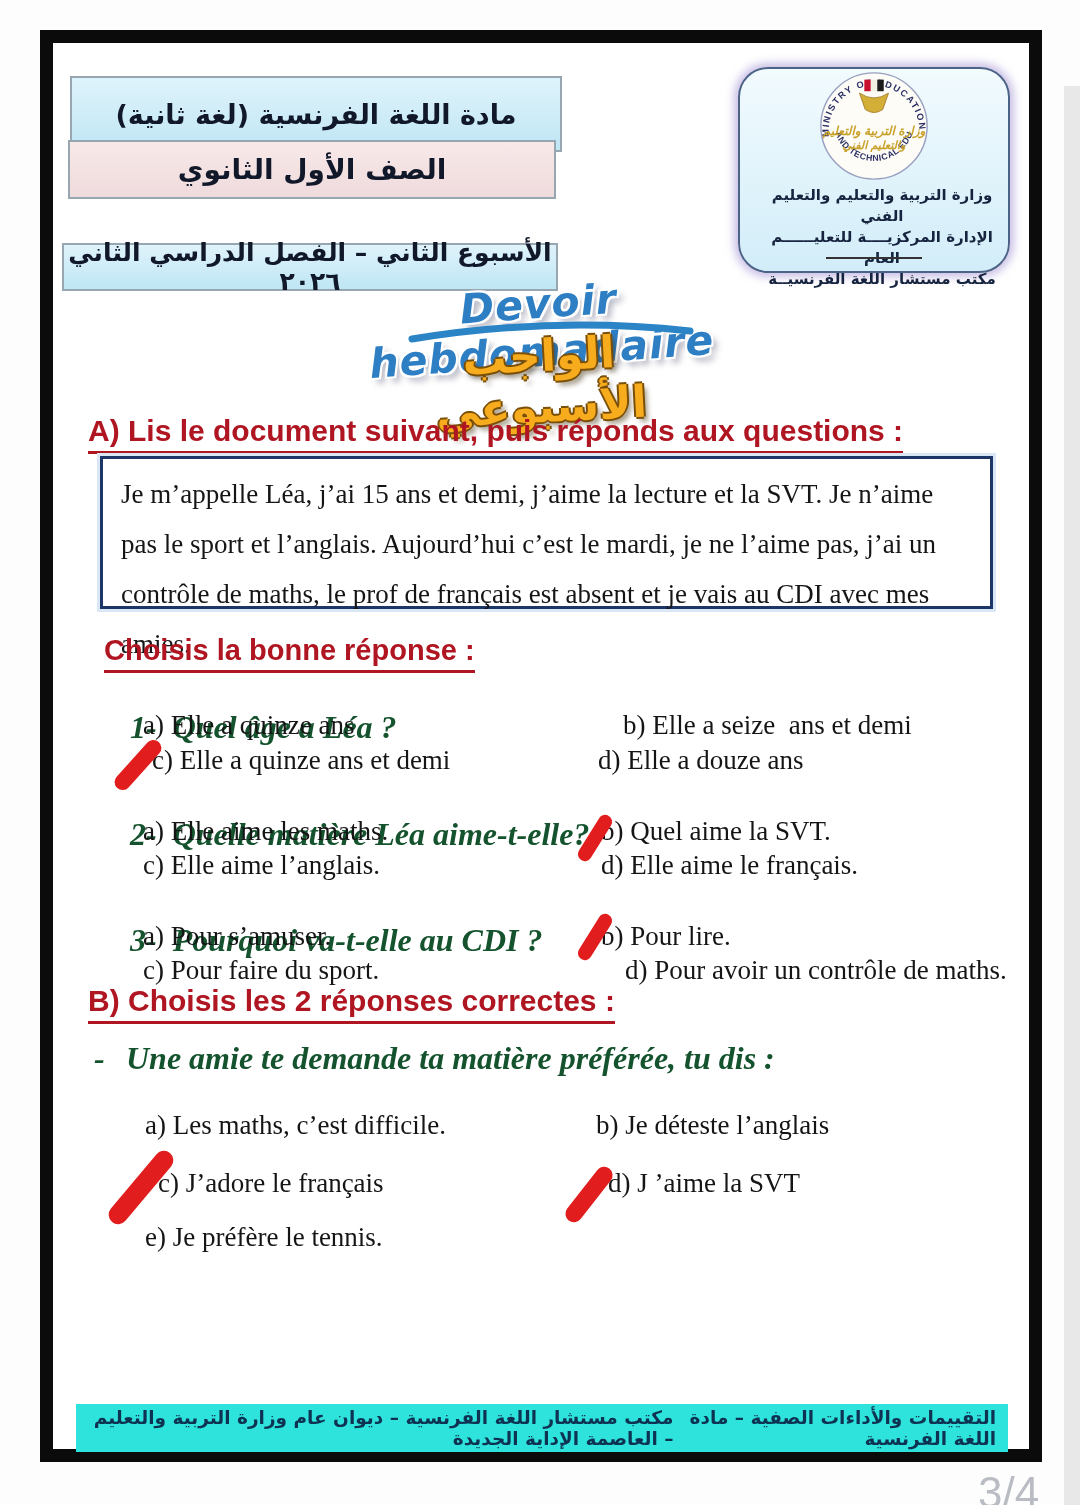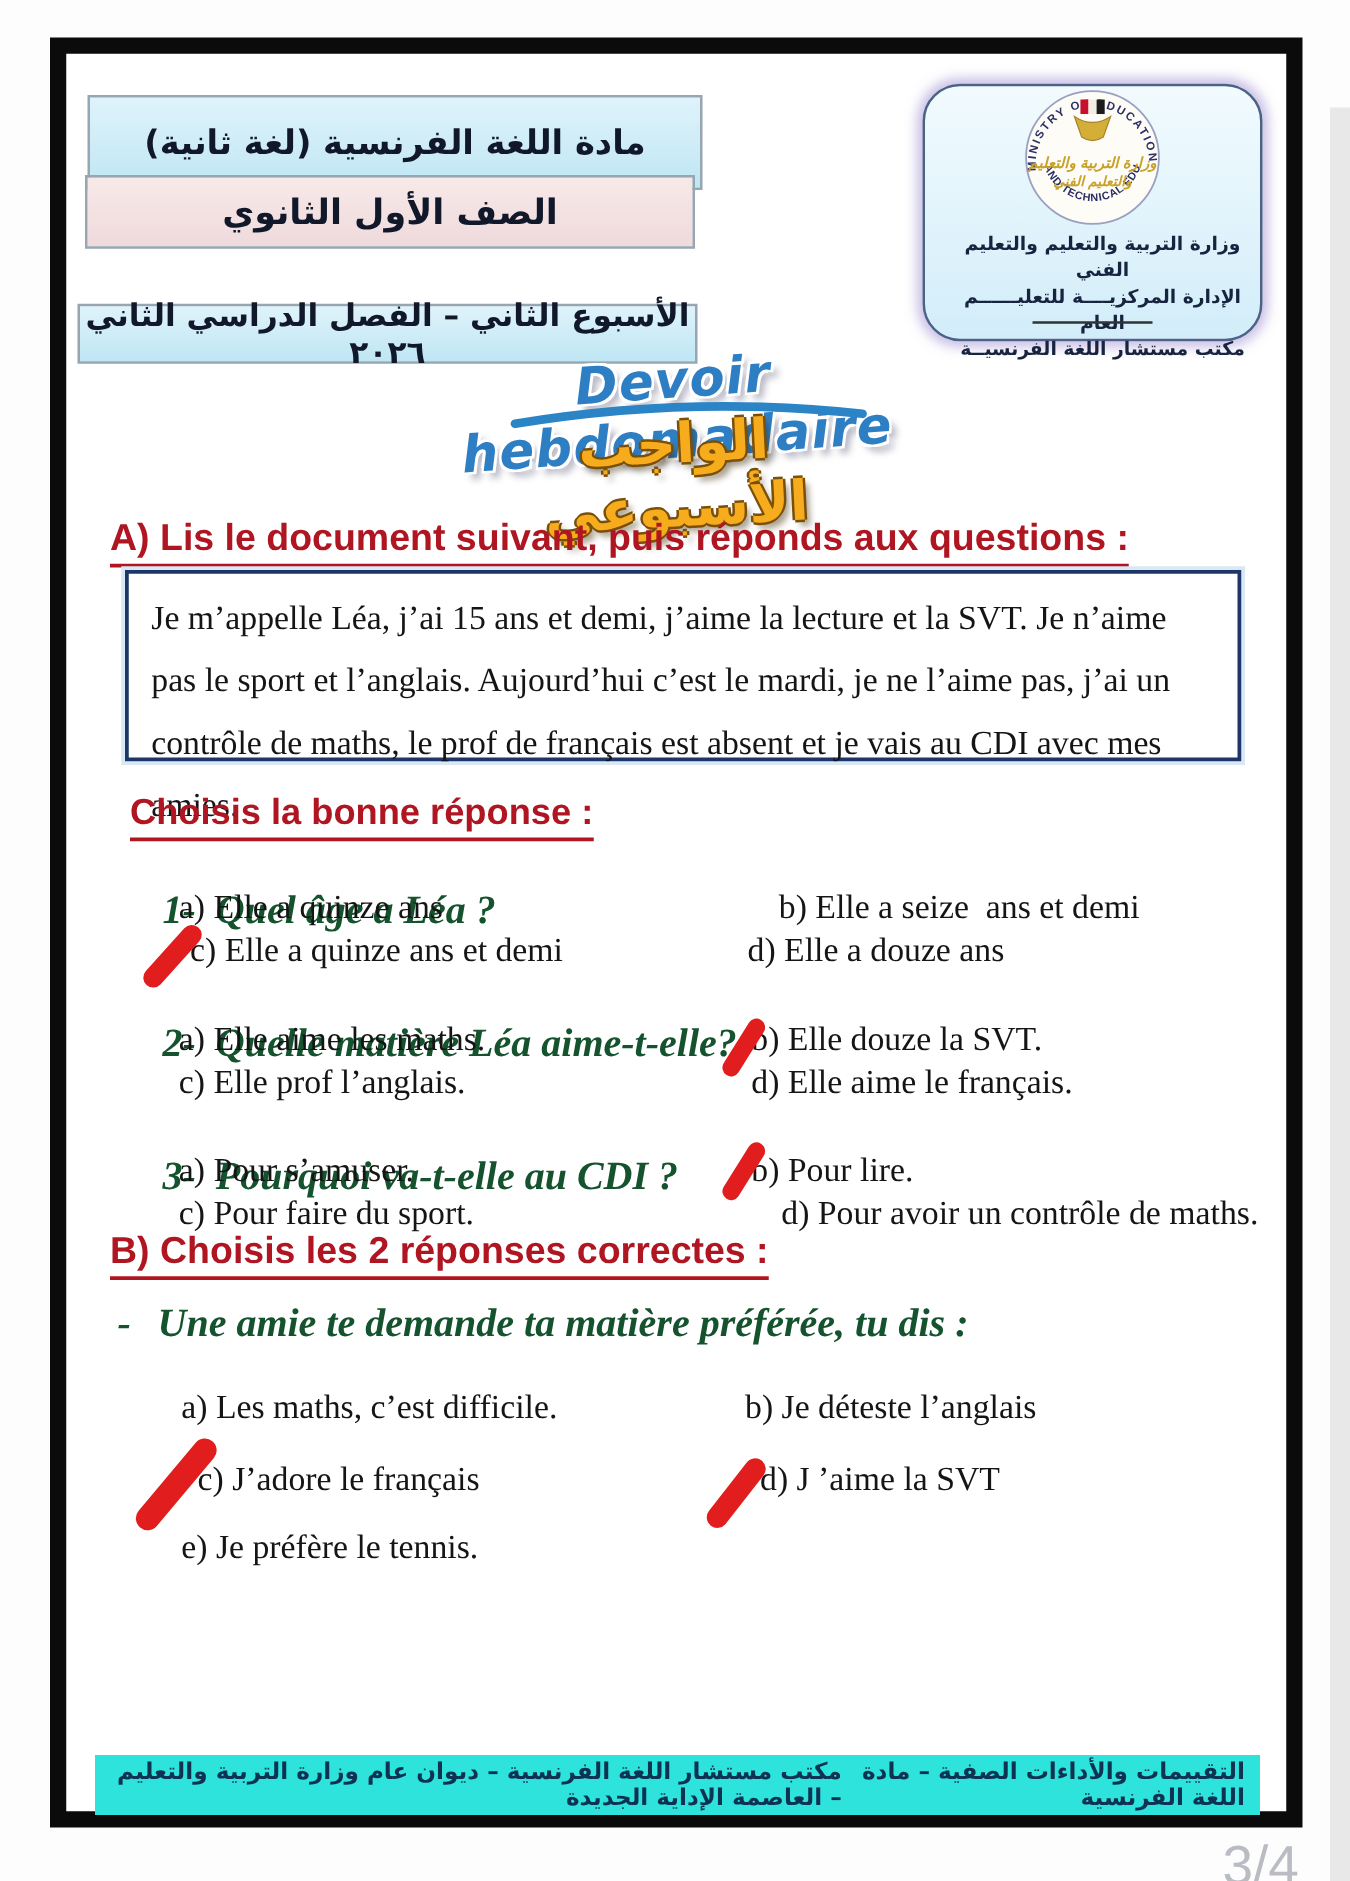--- a/index.html
+++ b/index.html
@@ -146,22 +146,22 @@
 <div class="abs opt" style="left:143px; top:710px;">a) Elle a quinze ans</div>
 <div class="abs opt" style="left:598px; top:710px;margin-left:25px;">b) Elle a seize  ans et demi</div>
 <div class="abs opt" style="left:152px; top:745px;">c) Elle a quinze ans et demi</div>
 <div class="abs opt" style="left:598px; top:745px;">d) Elle a douze ans</div>
 <div class="abs check" style="left:107px; top:757px; width:62px; height:16px; transform:rotate(-48deg);"></div>
 
 <div class="abs stem" style="left:114px; top:779px;">
   <span>2-</span>&nbsp; <span>Quelle matière Léa aime-t-elle?</span>
 </div>
 <div class="abs opt" style="left:143px; top:816px;">a) Elle aime les maths.</div>
-<div class="abs opt" style="left:601px; top:816px;">b) Elle douze la SVT.</div>
-<div class="abs opt" style="left:143px; top:850px;">c) Elle prof l’anglais.</div>
+<div class="abs opt" style="left:601px; top:816px;">b) Quel aime la SVT.</div>
+<div class="abs opt" style="left:143px; top:850px;">c) Elle aime l’anglais.</div>
 <div class="abs opt" style="left:601px; top:850px;">d) Elle aime le français.</div>
 <div class="abs check" style="left:569px; top:831px; width:52px; height:14px; transform:rotate(-58deg);"></div>
 
 <div class="abs stem" style="left:114px; top:885px;">
   <span>3-</span>&nbsp; <span>Pourquoi va-t-elle au CDI ?</span>
 </div>
 <div class="abs opt" style="left:143px; top:921px;">a) Pour s’amuser.</div>
 <div class="abs opt" style="left:601px; top:921px;">b) Pour lire.</div>
 <div class="abs opt" style="left:143px; top:955px;">c) Pour faire du sport.</div>
 <div class="abs opt" style="left:625px; top:955px;">d) Pour avoir un contrôle de maths.</div>

